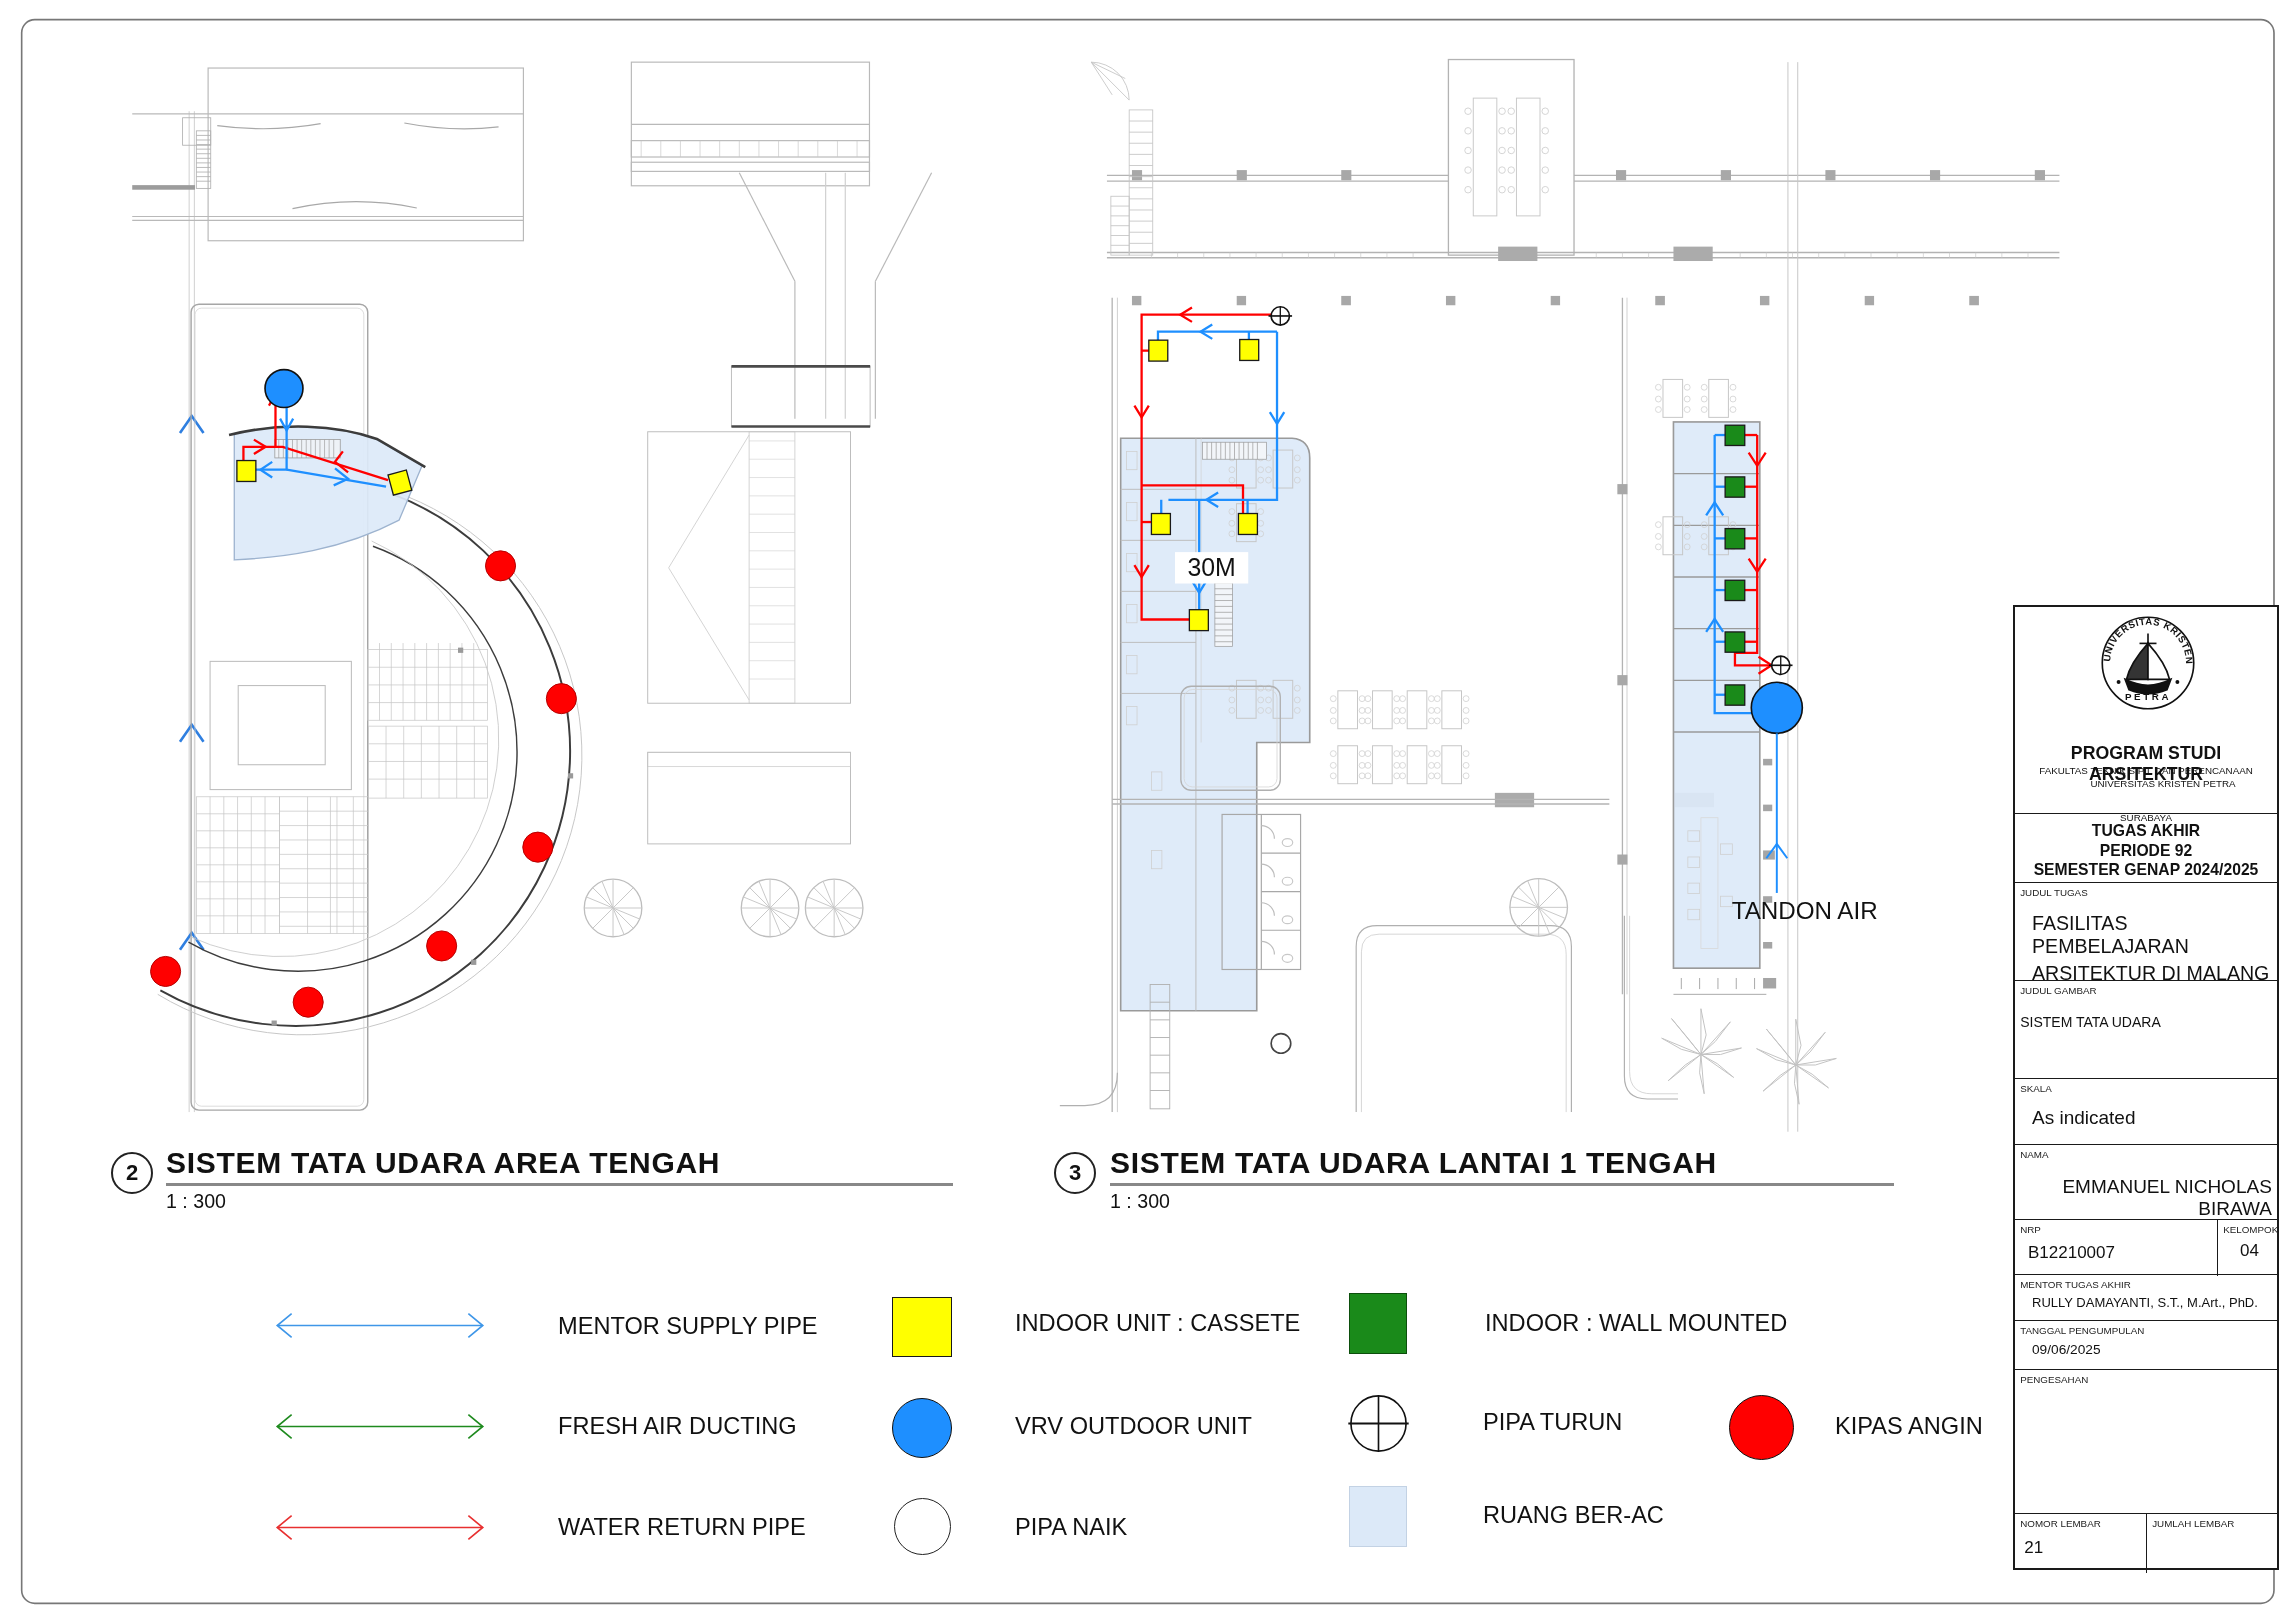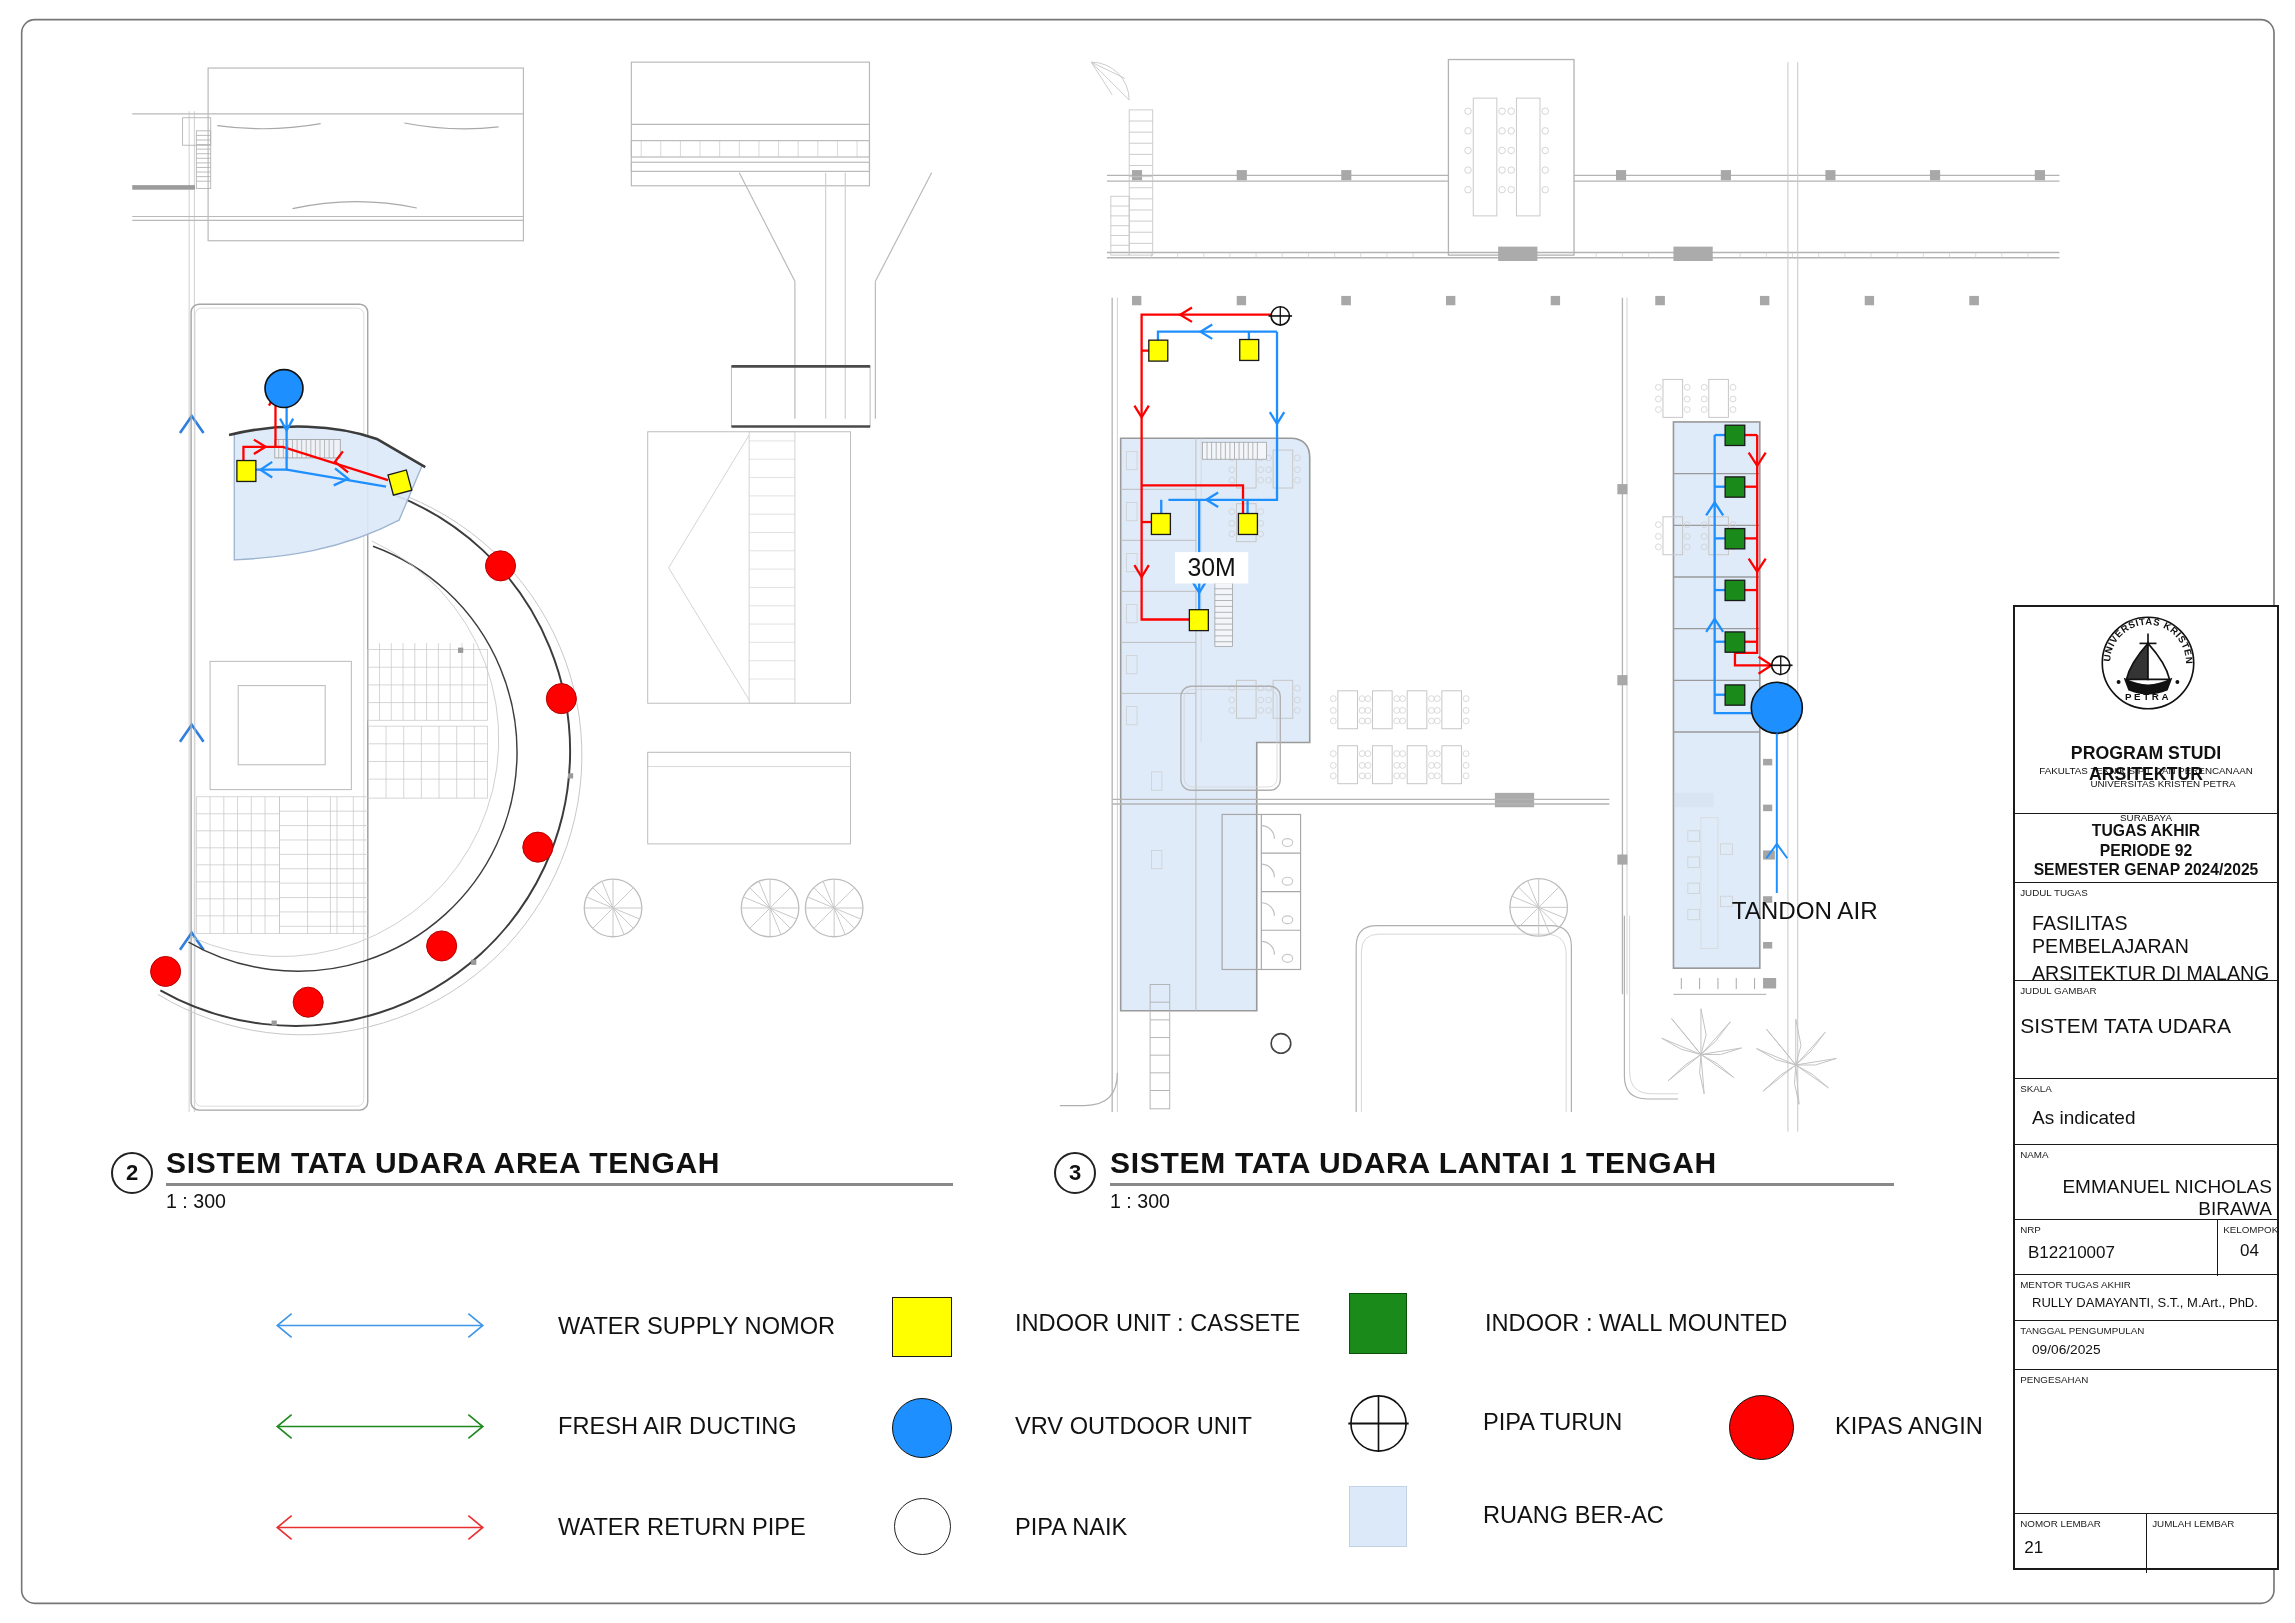--- a/index.html
+++ b/index.html
@@ -657,21 +657,21 @@
 
 <div class="abs" style="left:0;top:0;">
 
   <svg class="abs" style="left:272px;top:1311px" width="216" height="29" viewBox="0 0 330 44">
     <g stroke="#3E96E8" stroke-width="2.5" fill="none">
         <line x1="8" y1="22" x2="322" y2="22"></line>
         <polyline points="30,4 8,22 30,40"></polyline>
         <polyline points="300,4 322,22 300,40"></polyline>
       </g>
   </svg>
-  <div class="abs legend-label" style="left:558px;top:1313px;">WATER SUPPLY NOMOR</div>
+  <div class="abs legend-label" style="left:558px;top:1313px;">MENTOR SUPPLY PIPE</div>
 
   <svg class="abs" style="left:272px;top:1412px" width="216" height="29" viewBox="0 0 330 44">
     <g stroke="#1E8A1E" stroke-width="2.5" fill="none">
         <line x1="8" y1="22" x2="322" y2="22"></line>
         <polyline points="30,4 8,22 30,40"></polyline>
         <polyline points="300,4 322,22 300,40"></polyline>
       </g>
   </svg>
   <div class="abs legend-label" style="left:558px;top:1413px;">FRESH AIR DUCTING</div>
 
@@ -745,21 +745,21 @@
   </div>
 
   <div class="tb-row" style="top:275px;height:98px;">
     <div class="tb-label">JUDUL TUGAS</div>
     <div class="tb-value" style="font-size:19.6px;padding-left:17px;margin-top:10.5px;">FASILITAS PEMBELAJARAN</div>
     <div class="tb-value" style="font-size:19.6px;padding-left:17px;margin-top:3.9px;">ARSITEKTUR DI MALANG</div>
   </div>
 
   <div class="tb-row" style="top:373px;height:98px;">
     <div class="tb-label">JUDUL GAMBAR</div>
-    <div class="tb-value" style="font-size:21px;margin-top:14.4px;">SISTEM TATA UDARA</div>
+    <div class="tb-value" style="font-size:14px;margin-top:14.4px;">SISTEM TATA UDARA</div>
   </div>
 
   <div class="tb-row" style="top:471px;height:65px;">
     <div class="tb-label">SKALA</div>
     <div class="tb-value" style="font-size:19px;padding-left:17px;margin-top:9px;">As indicated</div>
   </div>
 
   <div class="tb-row" style="top:537px;height:75px;">
     <div class="tb-label">NAMA</div>
     <div class="tb-value" style="font-size:19px;padding-left:17px;margin-top:11.8px;text-align:right;">EMMANUEL NICHOLAS BIRAWA</div>

